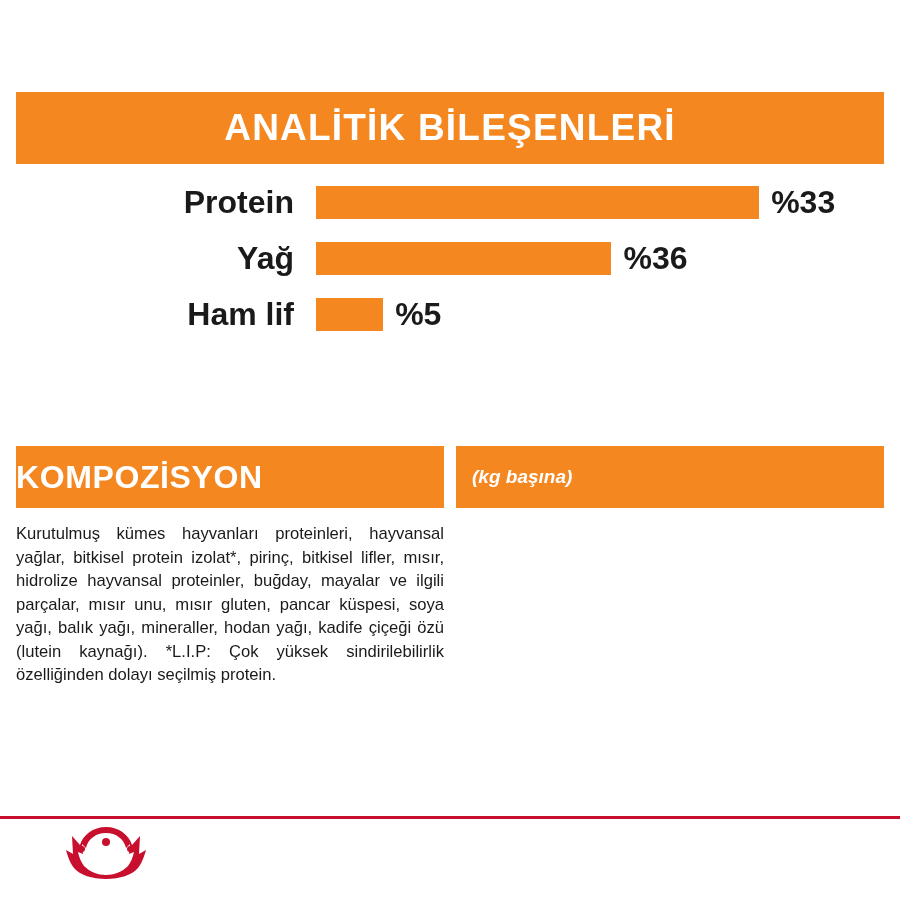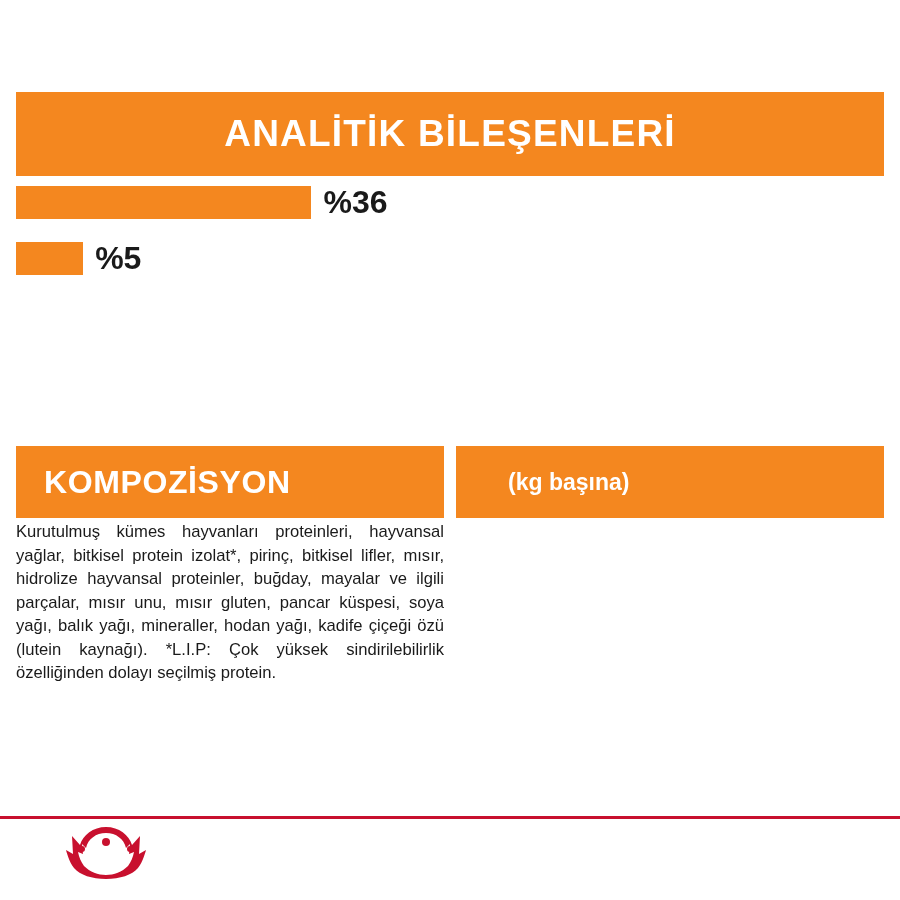--- a/index.html
+++ b/index.html
@@ -13,21 +13,21 @@
   .page {
     position: relative;
     width: 900px; height: 900px;
     background: #ffffff;
   }
 
   
   .analytic-header {
     position: absolute;
     left: 16px; top: 92px;
-    width: 868px; height: 84px;
+    width: 868px; height: 72px;
     background: #F4871F;
     display: flex;
     align-items: center;
     justify-content: center;
   }
   .analytic-header .title {
     color: #ffffff;
     font-size: 37px;
     font-weight: bold;
     letter-spacing: 1.2px;
@@ -74,42 +74,42 @@
   
   .panel {
     position: absolute;
     top: 446px;
     width: 428px;
   }
   .panel.left  { left: 16px; }
   .panel.right { left: 456px; }
 
   .panel-header {
-    height: 72px;
+    height: 62px;
     background: #F4871F;
     display: flex;
     align-items: center;
-    padding-left: 28px;
   }
   .panel-header .h-title {
     color: #ffffff;
     font-size: 32px;
     font-weight: bold;
     letter-spacing: 0.6px;
     white-space: nowrap;
   }
   .panel-header .h-sub {
     color: #ffffff;
-    font-size: 23px;
+    font-size: 19px;
     font-weight: bold;
-    margin-left: 24px;
+    margin-left: 16px;
     white-space: nowrap;
+    font-style: italic;
   }
   .panel-body {
-    padding: 2px 0 0 0;
+    padding: 14px 0 0 0;
     font-size: 16.6px;
     line-height: 1.42;
     color: #1a1a1a;
     text-align: justify;
   }
   .panel.right .panel-body { text-align: left; }
 
   
   .footer-rule {
     position: absolute;
@@ -127,29 +127,38 @@
 <body>
 
 <div class="page">
 
   <div class="analytic-header">
     <span class="title">ANALİTİK BİLEŞENLERİ</span>
   </div>
 
   <div class="bars">
 
+    <div class="bar-row">
+      <div class="bar-label">Protein</div>
+      <div class="bar-track">
+        <div class="bar-fill" id="fill-0" style="width: 443.143px;"></div>
+        <div class="bar-value">%33</div>
+      </div>
+    </div>
 
     <div class="bar-row">
+      <div class="bar-label">Yağ</div>
       <div class="bar-track">
         <div class="bar-fill" id="fill-1" style="width: 295.429px;"></div>
         <div class="bar-value">%36</div>
       </div>
     </div>
 
     <div class="bar-row">
+      <div class="bar-label">Ham lif</div>
       <div class="bar-track">
         <div class="bar-fill" id="fill-2" style="width: 67.1429px;"></div>
         <div class="bar-value">%5</div>
       </div>
     </div>
 
   </div>
 
   <div class="panel left">
     <div class="panel-header">

